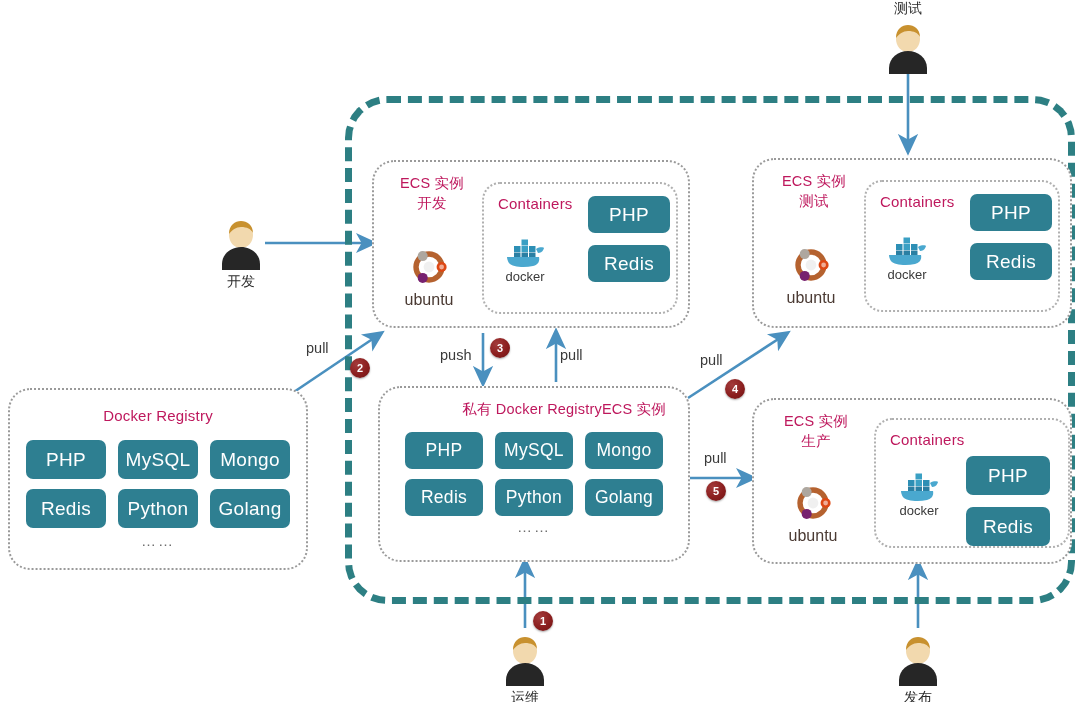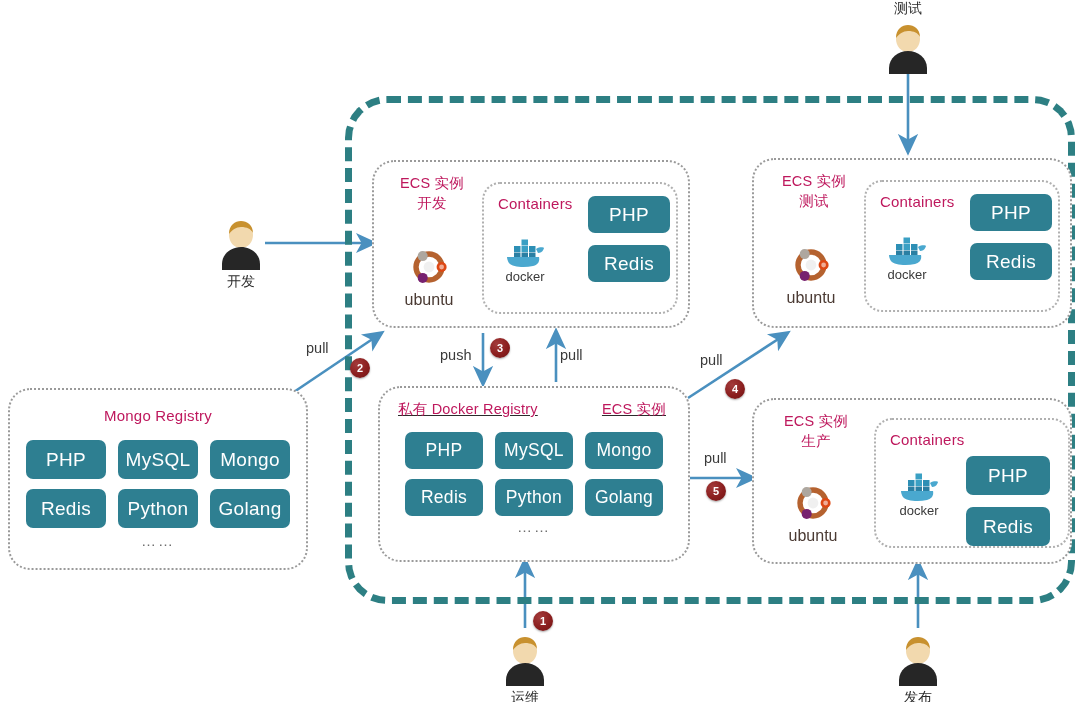--- a/index.html
+++ b/index.html
@@ -120,34 +120,34 @@
 
       <line x1="525" y1="628" x2="525" y2="562"></line>
 
       <line x1="918" y1="628" x2="918" y2="564"></line>
     </g>
   </svg>
 
   <div class="abs outer-boundary"></div>
 
   <div class="abs dotbox" style="left:8px;top:388px;width:300px;height:182px;">
-    <div class="box-title" style="margin-top:16px;">Mongo Registry</div>
+    <div class="box-title" style="margin-top:16px;">Docker Registry</div>
     <div style="display:flex;flex-wrap:wrap;gap:10px 12px;justify-content:center;margin-top:14px;">
       <div class="chip" style="width:80px;height:39px;">PHP</div>
       <div class="chip" style="width:80px;height:39px;">MySQL</div>
       <div class="chip" style="width:80px;height:39px;">Mongo</div>
       <div class="chip" style="width:80px;height:39px;">Redis</div>
       <div class="chip" style="width:80px;height:39px;">Python</div>
       <div class="chip" style="width:80px;height:39px;">Golang</div>
     </div>
     <div class="dots-ellipsis" style="text-align:center;margin-top:4px;">……</div>
   </div>
 
   <div class="abs dotbox" style="left:378px;top:386px;width:312px;height:176px;">
-    <div style="display:flex;justify-content:space-between;padding:12px 22px 0 18px;text-decoration:underline;">
+    <div style="display:flex;justify-content:flex-end;padding:12px 22px 0 18px;">
       <div class="box-title cn">私有 Docker Registry</div>
       <div class="box-title cn">ECS 实例</div>
     </div>
     <div style="display:flex;flex-wrap:wrap;gap:10px 12px;justify-content:center;margin-top:12px;">
       <div class="chip sm" style="width:78px;height:37px;">PHP</div>
       <div class="chip sm" style="width:78px;height:37px;">MySQL</div>
       <div class="chip sm" style="width:78px;height:37px;">Mongo</div>
       <div class="chip sm" style="width:78px;height:37px;">Redis</div>
       <div class="chip sm" style="width:78px;height:37px;">Python</div>
       <div class="chip sm" style="width:78px;height:37px;">Golang</div>

